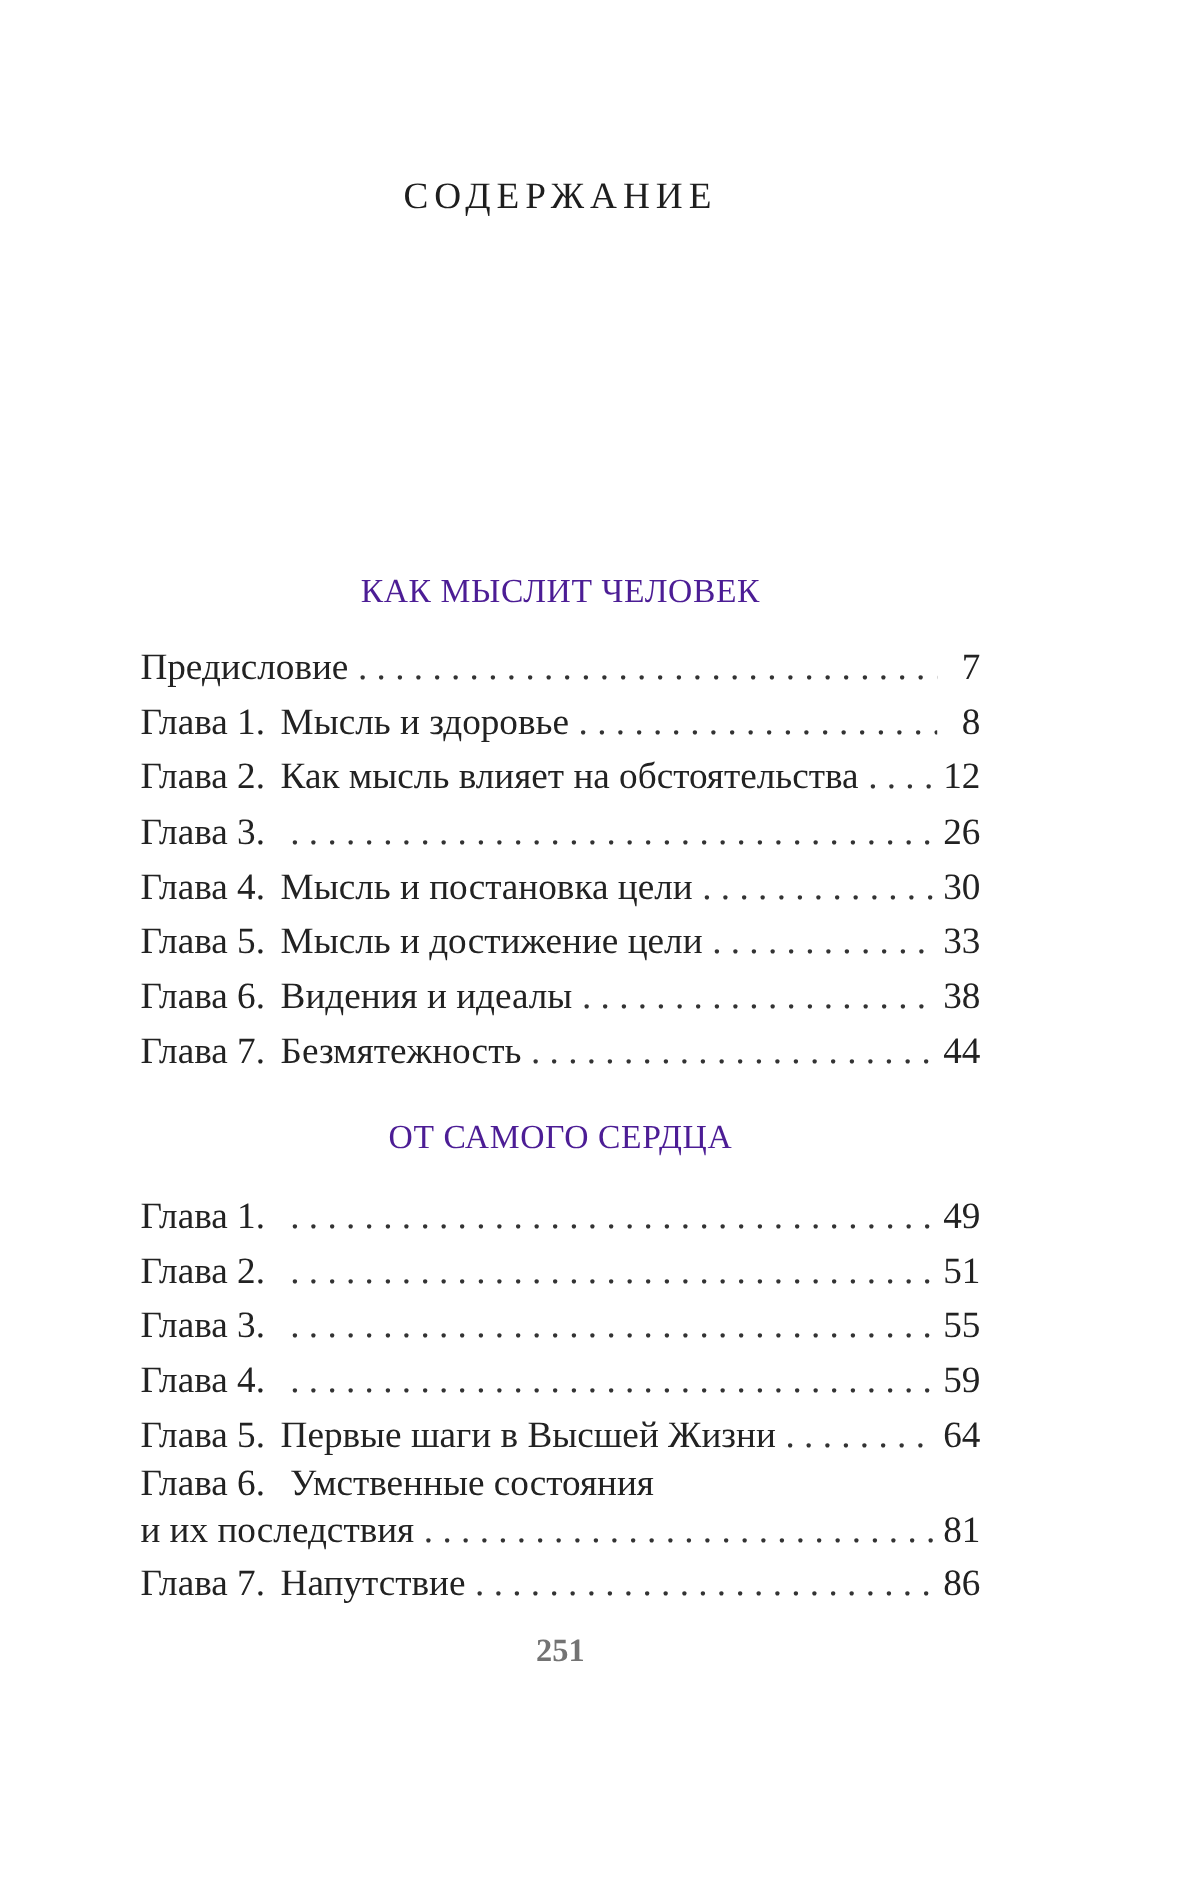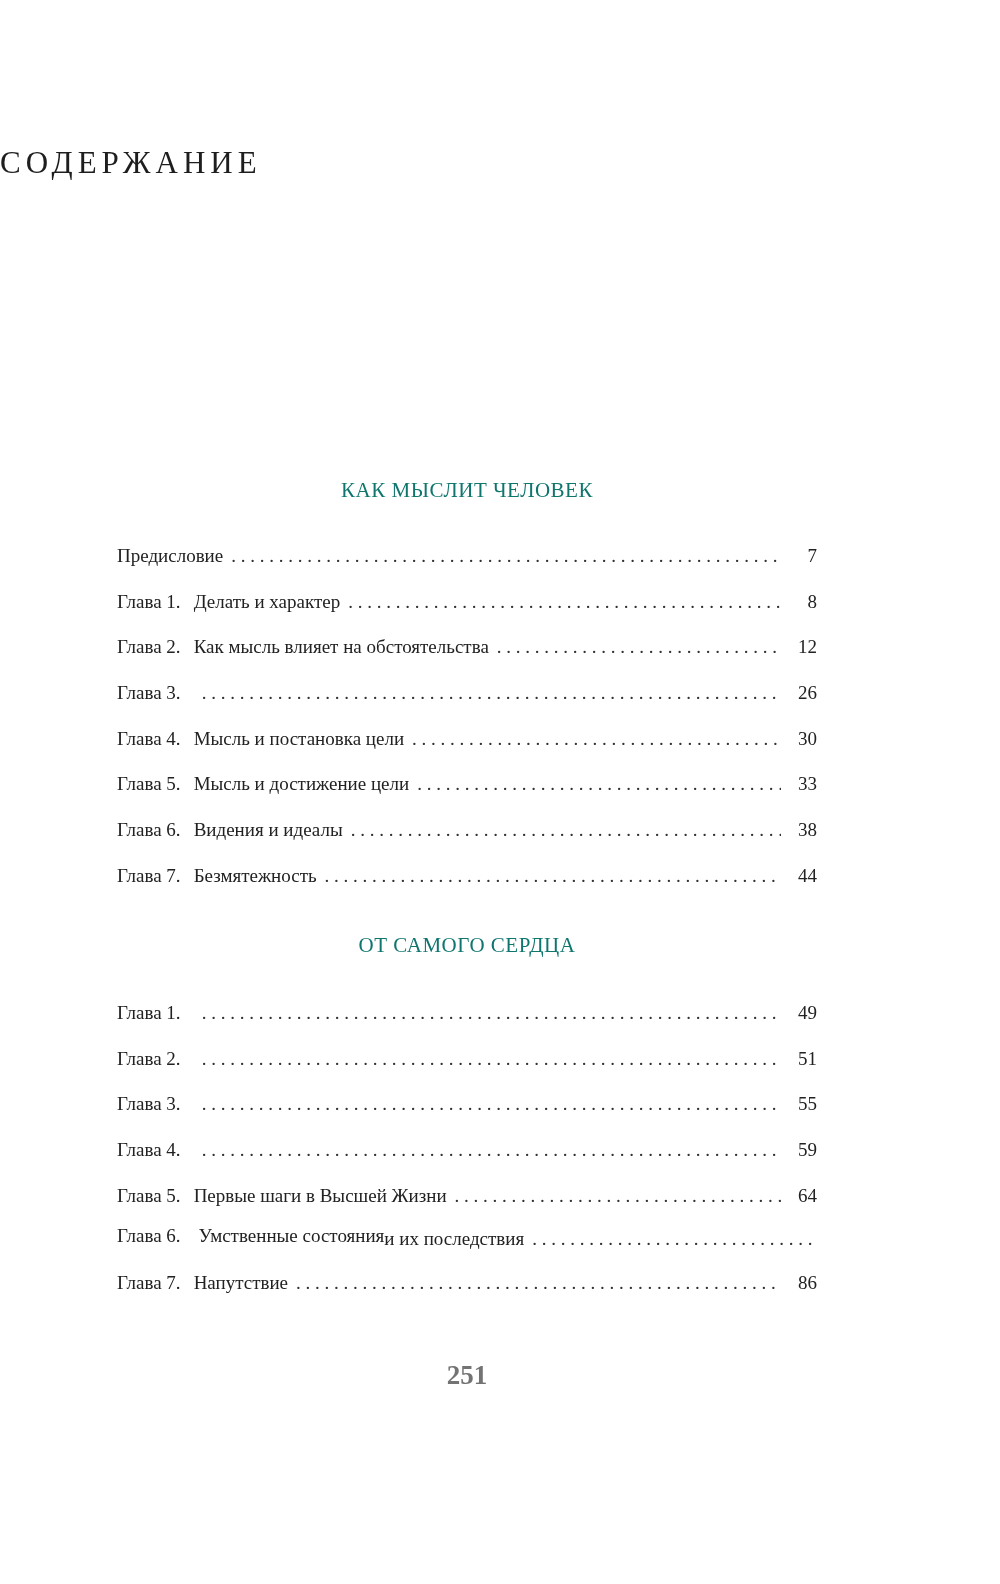--- a/index.html
+++ b/index.html
@@ -2,45 +2,45 @@
 <html><head>
   <meta charset="utf-8">
   <style>
     html, body { margin: 0; padding: 0; }
     body {
       width: 1000px; height: 1584px; background: #ffffff; color: #222222;
       font-family: "Liberation Serif", "DejaVu Serif", serif;
       position: relative; overflow: hidden;
     }
     .page-title {
-      position: absolute; top: 145px; left: 0; width: 934px; 
+      position: absolute; top: 145px; left: 0; width: 934px; text-align: center;
       font-size: 31px; letter-spacing: 5px; font-weight: normal; margin: 0;
       color: #1e1e1e;
     }
     .section-heading {
       position: absolute; left: 0; width: 934px; text-align: center;
-      font-size: 21px; letter-spacing: 0.5px; margin: 0; font-weight: normal;
-      color: #0f766e;
+      font-size: 28px; letter-spacing: 0.5px; margin: 0; font-weight: normal;
+      color: #4c1d95;
     }
     .toc-list { position: absolute; left: 117px; width: 700px; margin: 0; padding: 0; list-style: none; }
     .toc-entry {
-      display: flex; align-items: baseline; font-size: 19px; height: 45.7px;
+      display: flex; align-items: baseline; font-size: 31px; height: 45.7px;
       line-height: 45.7px; white-space: nowrap; overflow: hidden;
     }
     .toc-entry .num { margin-right: 13px; }
     .toc-entry .leader {
       flex: 1; overflow: hidden; margin: 0 6px 0 8px; letter-spacing: 5.2px;
       color: #333; white-space: nowrap;
     }
     .toc-entry .leader::after {
       content: ". . . . . . . . . . . . . . . . . . . . . . . . . . . . . . . . . . . . . . . . . . . . . . . . . . . . . . . . . . . . . . . . . . . . . . . . . . . . . . . . . . . . . . . . . . . . . . .";
       letter-spacing: 0;
     }
     .toc-entry .page { text-align: right; min-width: 30px; }
-    .toc-entry.two-line { height: auto; flex-direction: row; align-items: stretch; }
+    .toc-entry.two-line { height: auto; flex-direction: column; align-items: stretch; }
     .toc-entry.two-line .line1 { height: 36px; line-height: 36px; }
     .toc-entry.two-line .line2 { display: flex; align-items: flex-end; height: 42px; line-height: 42px; }
     .folio {
       position: absolute; top: 1360px; left: 0; width: 934px; text-align: center;
       font-size: 27px; font-weight: bold; color: #737373;
     }
   </style>
 </head>
 <body>
 
@@ -48,21 +48,21 @@
 
 <h2 class="section-heading" style="top:478px">КАК МЫСЛИТ ЧЕЛОВЕК</h2>
 <ul class="toc-list" style="top:533px">
   <li class="toc-entry">
     <span class="title">Предисловие</span>
     <span class="leader"></span>
     <span class="page">7</span>
   </li>
   <li class="toc-entry">
     <span class="num">Глава 1.</span>
-    <span class="title">Делать и характер</span>
+    <span class="title">Мысль и здоровье</span>
     <span class="leader"></span>
     <span class="page">8</span>
   </li>
   <li class="toc-entry">
     <span class="num">Глава 2.</span>
     <span class="title">Как мысль влияет на обстоятельства</span>
     <span class="leader"></span>
     <span class="page">12</span>
   </li>
   <li class="toc-entry">

